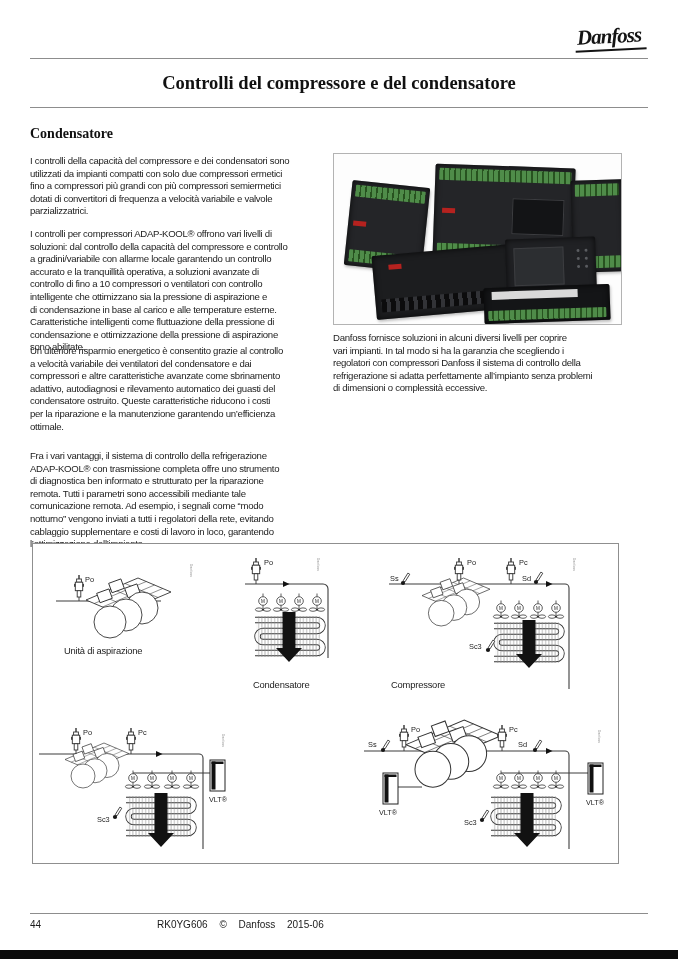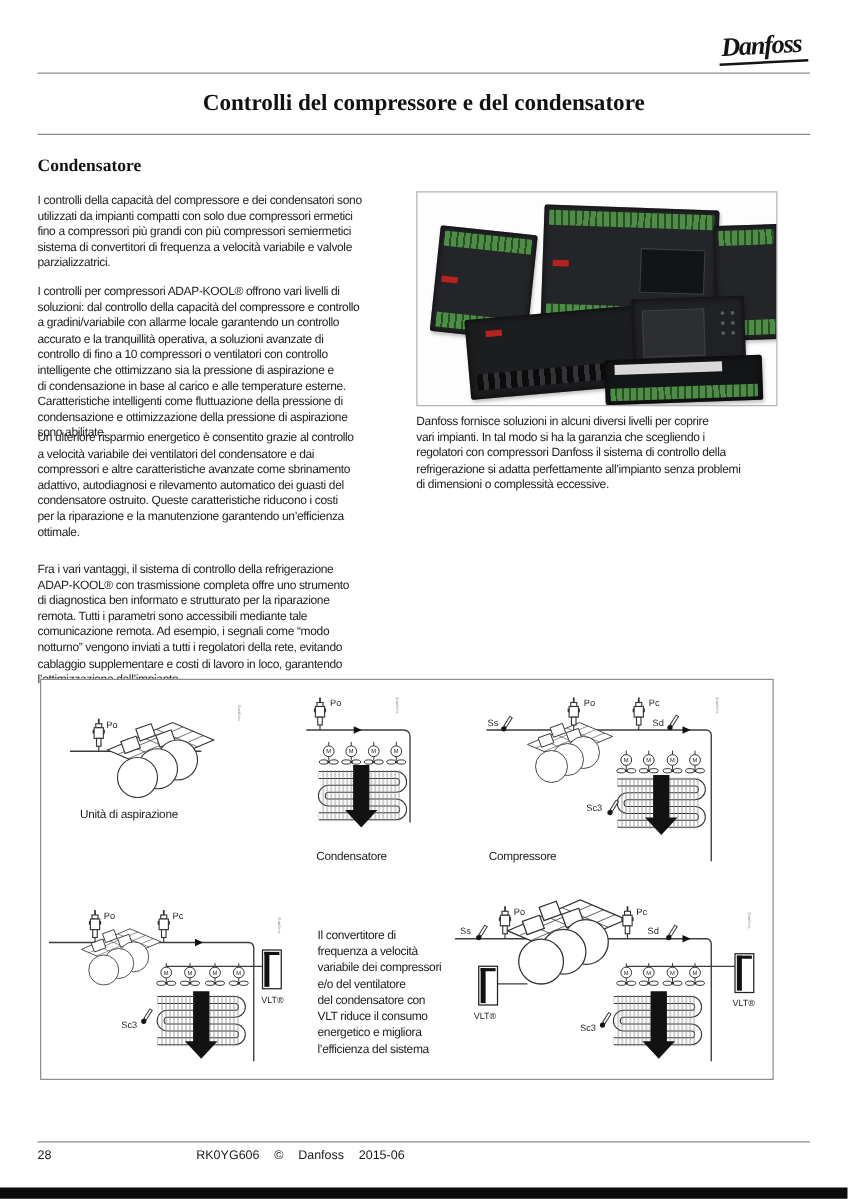--- a/index.html
+++ b/index.html
@@ -118,21 +118,21 @@
 
 <div class="logo">Danfoss</div>
 <div class="rule" style="top:58px"></div>
 <div class="title">Controlli del compressore e del condensatore</div>
 <div class="rule" style="top:107px"></div>
 
 <div class="h2">Condensatore</div>
 <div class="para" style="top:155px">I controlli della capacità del compressore e dei condensatori sono
 utilizzati da impianti compatti con solo due compressori ermetici
 fino a compressori più grandi con più compressori semiermetici
-sistema di convertitori di frequenza a velocità variabile e valvole
+dotati di convertitori di frequenza a velocità variabile e valvole
 parzializzatrici.</div>
 <div class="para" style="top:228px">I controlli per compressori ADAP-KOOL® offrono vari livelli di
 soluzioni: dal controllo della capacità del compressore e controllo
 a gradini/variabile con allarme locale garantendo un controllo
 accurato e la tranquillità operativa, a soluzioni avanzate di
 controllo di fino a 10 compressori o ventilatori con controllo
 intelligente che ottimizzano sia la pressione di aspirazione e
 di condensazione in base al carico e alle temperature esterne.
 Caratteristiche intelligenti come fluttuazione della pressione di
 condensazione e ottimizzazione della pressione di aspirazione
@@ -311,28 +311,20 @@
         <use href="#g-coil"></use>
       </g>
     <polygon points="115.5,77 128.5,77 128.5,117 135,117 122,131 109,117 115.5,117" fill="#121212"></polygon>
     <text class="lbl" x="58" y="106">Sc3</text>
     <g>
         <use href="#g-s" x="76" y="101"></use>
       </g>
     <text class="ref" transform="translate(183,18) rotate(90)">Danfoss</text>
   </svg>
 
-  <div class="note">Il convertitore di
-frequenza a velocità
-variabile dei compressori
-e/o del ventilatore
-del condensatore con
-VLT riduce il consumo
-energetico e migliora
-l’efficienza del sistema</div>
 
   <svg class="diag" style="left:331px;top:170px" width="252" height="147" viewBox="0 0 252 147">
     <path d="M0,37 H201 a4,4 0 0 1 4,4 V135" stroke="#3d3d3d" stroke-width="1.1" fill="none"></path>
     <path d="M137,59 H224" stroke="#3d3d3d" stroke-width="1" fill="none"></path>
     <line x1="34" y1="73" x2="58" y2="73" stroke="#3d3d3d" stroke-width="1"></line>
     <g>
         <use href="#g-v" x="19" y="59"></use>
       </g>
     <text class="vlt" x="15" y="101">VLT®</text>
     <g transform="translate(42,6) scale(1.12)">
@@ -377,20 +369,20 @@
     <polygon points="156.5,79 169.5,79 169.5,119 176,119 163,133 150,119 156.5,119" fill="#121212"></polygon>
     <text class="lbl" x="100" y="111">Sc3</text>
     <g>
         <use href="#g-s" x="118" y="106"></use>
       </g>
     <text class="ref" transform="translate(234,16) rotate(90)">Danfoss</text>
   </svg>
 </div>
 
 <div class="rule" style="top:913px"></div>
-<div class="footer-num">28</div>
+<div class="footer-num">44</div>
 <div class="footer-mid">
   <span>RK0YG606</span>
   <span>©</span>
   <span>Danfoss</span>
   <span>2015-06</span>
 </div>
 <div class="bottombar"></div>
 
 </body></html>

